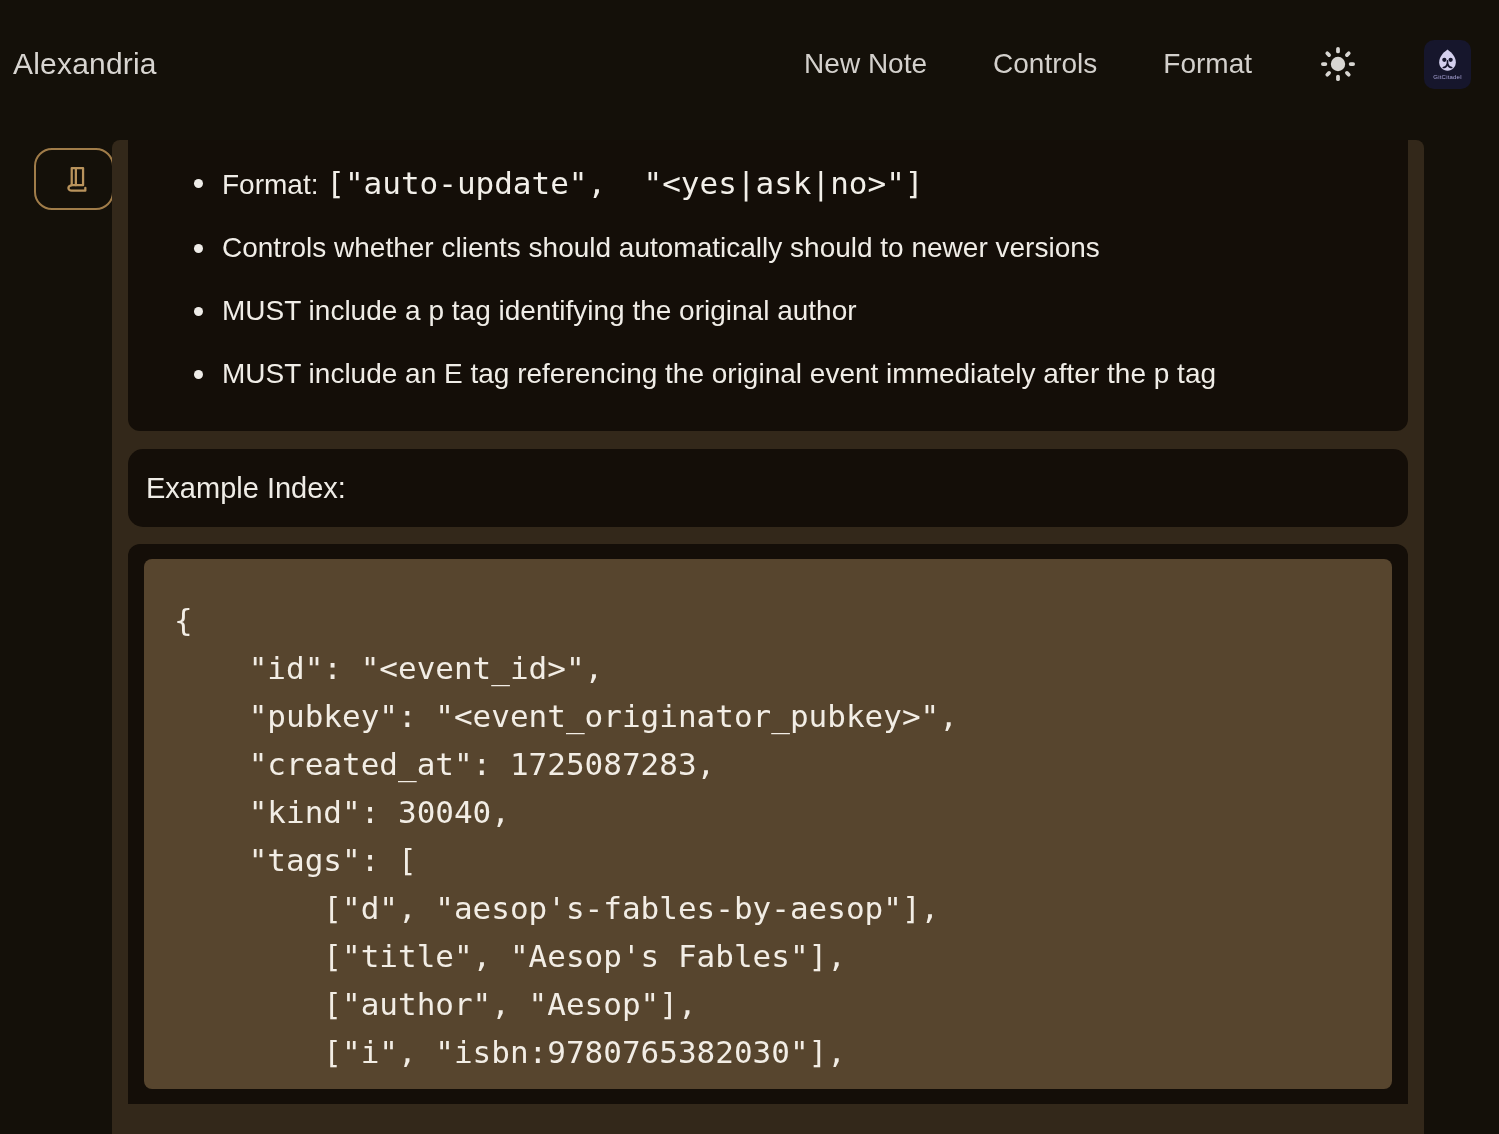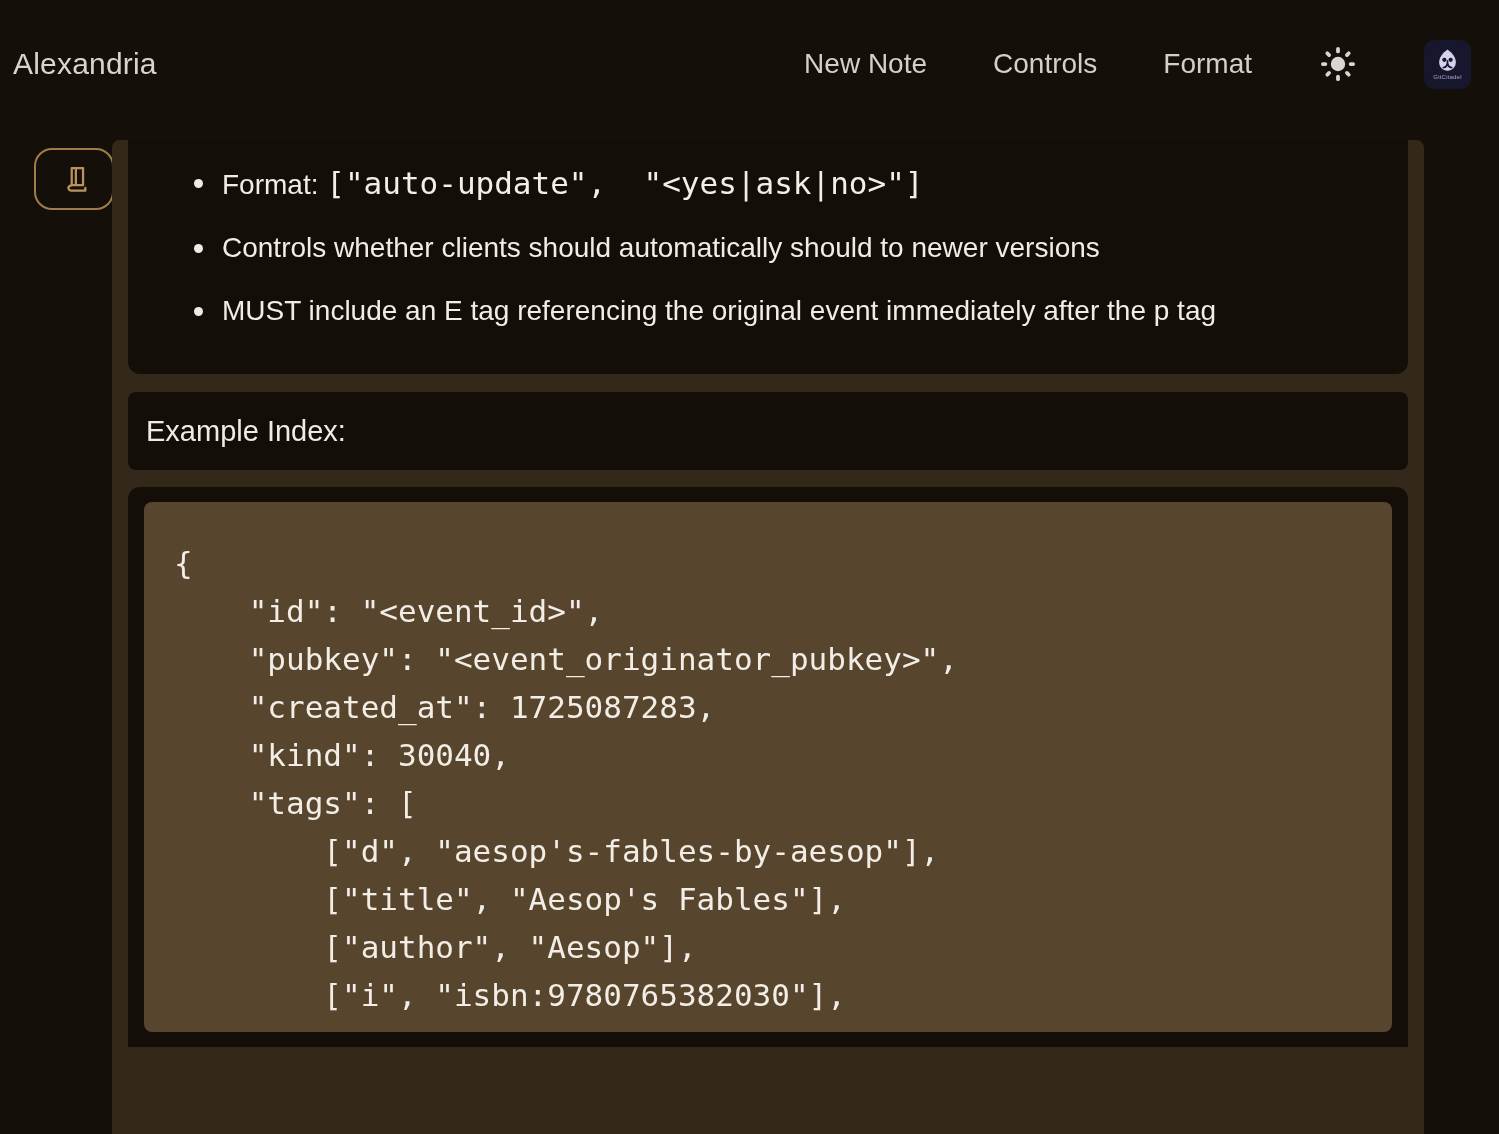--- a/index.html
+++ b/index.html
@@ -50,21 +50,21 @@
     position:absolute; left:112px; top:0;
     width:1312px; height:994px;
     background:#33281a;
     border-radius:8px 8px 0 0;
     padding:0 16px;
     overflow:hidden;
   }
 
   .panel {
     background:#140e08;
-    border-radius:8px;
+    border-radius:15px;
   }
   .panel.first {
     border-radius:0 0 12px 12px;
     padding:26px 18px 40px 18px;
   }
   .panel.label-panel {
     margin-top:18px; height:78px;
     display:flex; align-items:center;
     padding:0 18px;
     font-size:29px; color:#efece6;
@@ -75,21 +75,21 @@
     padding:15px 16px;
     height:560px;
   }
 
   
   .li {
     position:relative;
     font-size:28px; line-height:34px; color:#f0ede7;
     margin-bottom:29px;
   }
-  .li:last-child { margin-bottom:6px; }
+  .li:last-child { margin-bottom:0; }
   .li.l1 { padding-left:36px; }
   .li.l2 { padding-left:76px; }
   .li .dot {
     position:absolute; top:13px;
     width:9px; height:9px; border-radius:50%;
     background:#efece8;
   }
   .li.l1 .dot { left:10px; }
   .li.l2 .dot { left:48px; }
   .inline-code {
@@ -178,20 +178,24 @@
       <div class="li l2">
         <span class="dot"></span>
         <span>Format: </span><span class="inline-code">["auto-update",  "&lt;yes|ask|no&gt;"]</span>
       </div>
       <div class="li l2">
         <span class="dot"></span>
         <span>Controls whether clients should automatically should to newer versions</span>
       </div>
       <div class="li l2">
         <span class="dot"></span>
+        <span>MUST include a p tag identifying the original author</span>
+      </div>
+      <div class="li l2">
+        <span class="dot"></span>
         <span>MUST include an E tag referencing the original event immediately after the p tag</span>
       </div>
     </section>
 
     <section class="panel label-panel">
       <span>Example Index:</span>
     </section>
 
     <section class="panel code-panel">
       <div class="codeblock">

